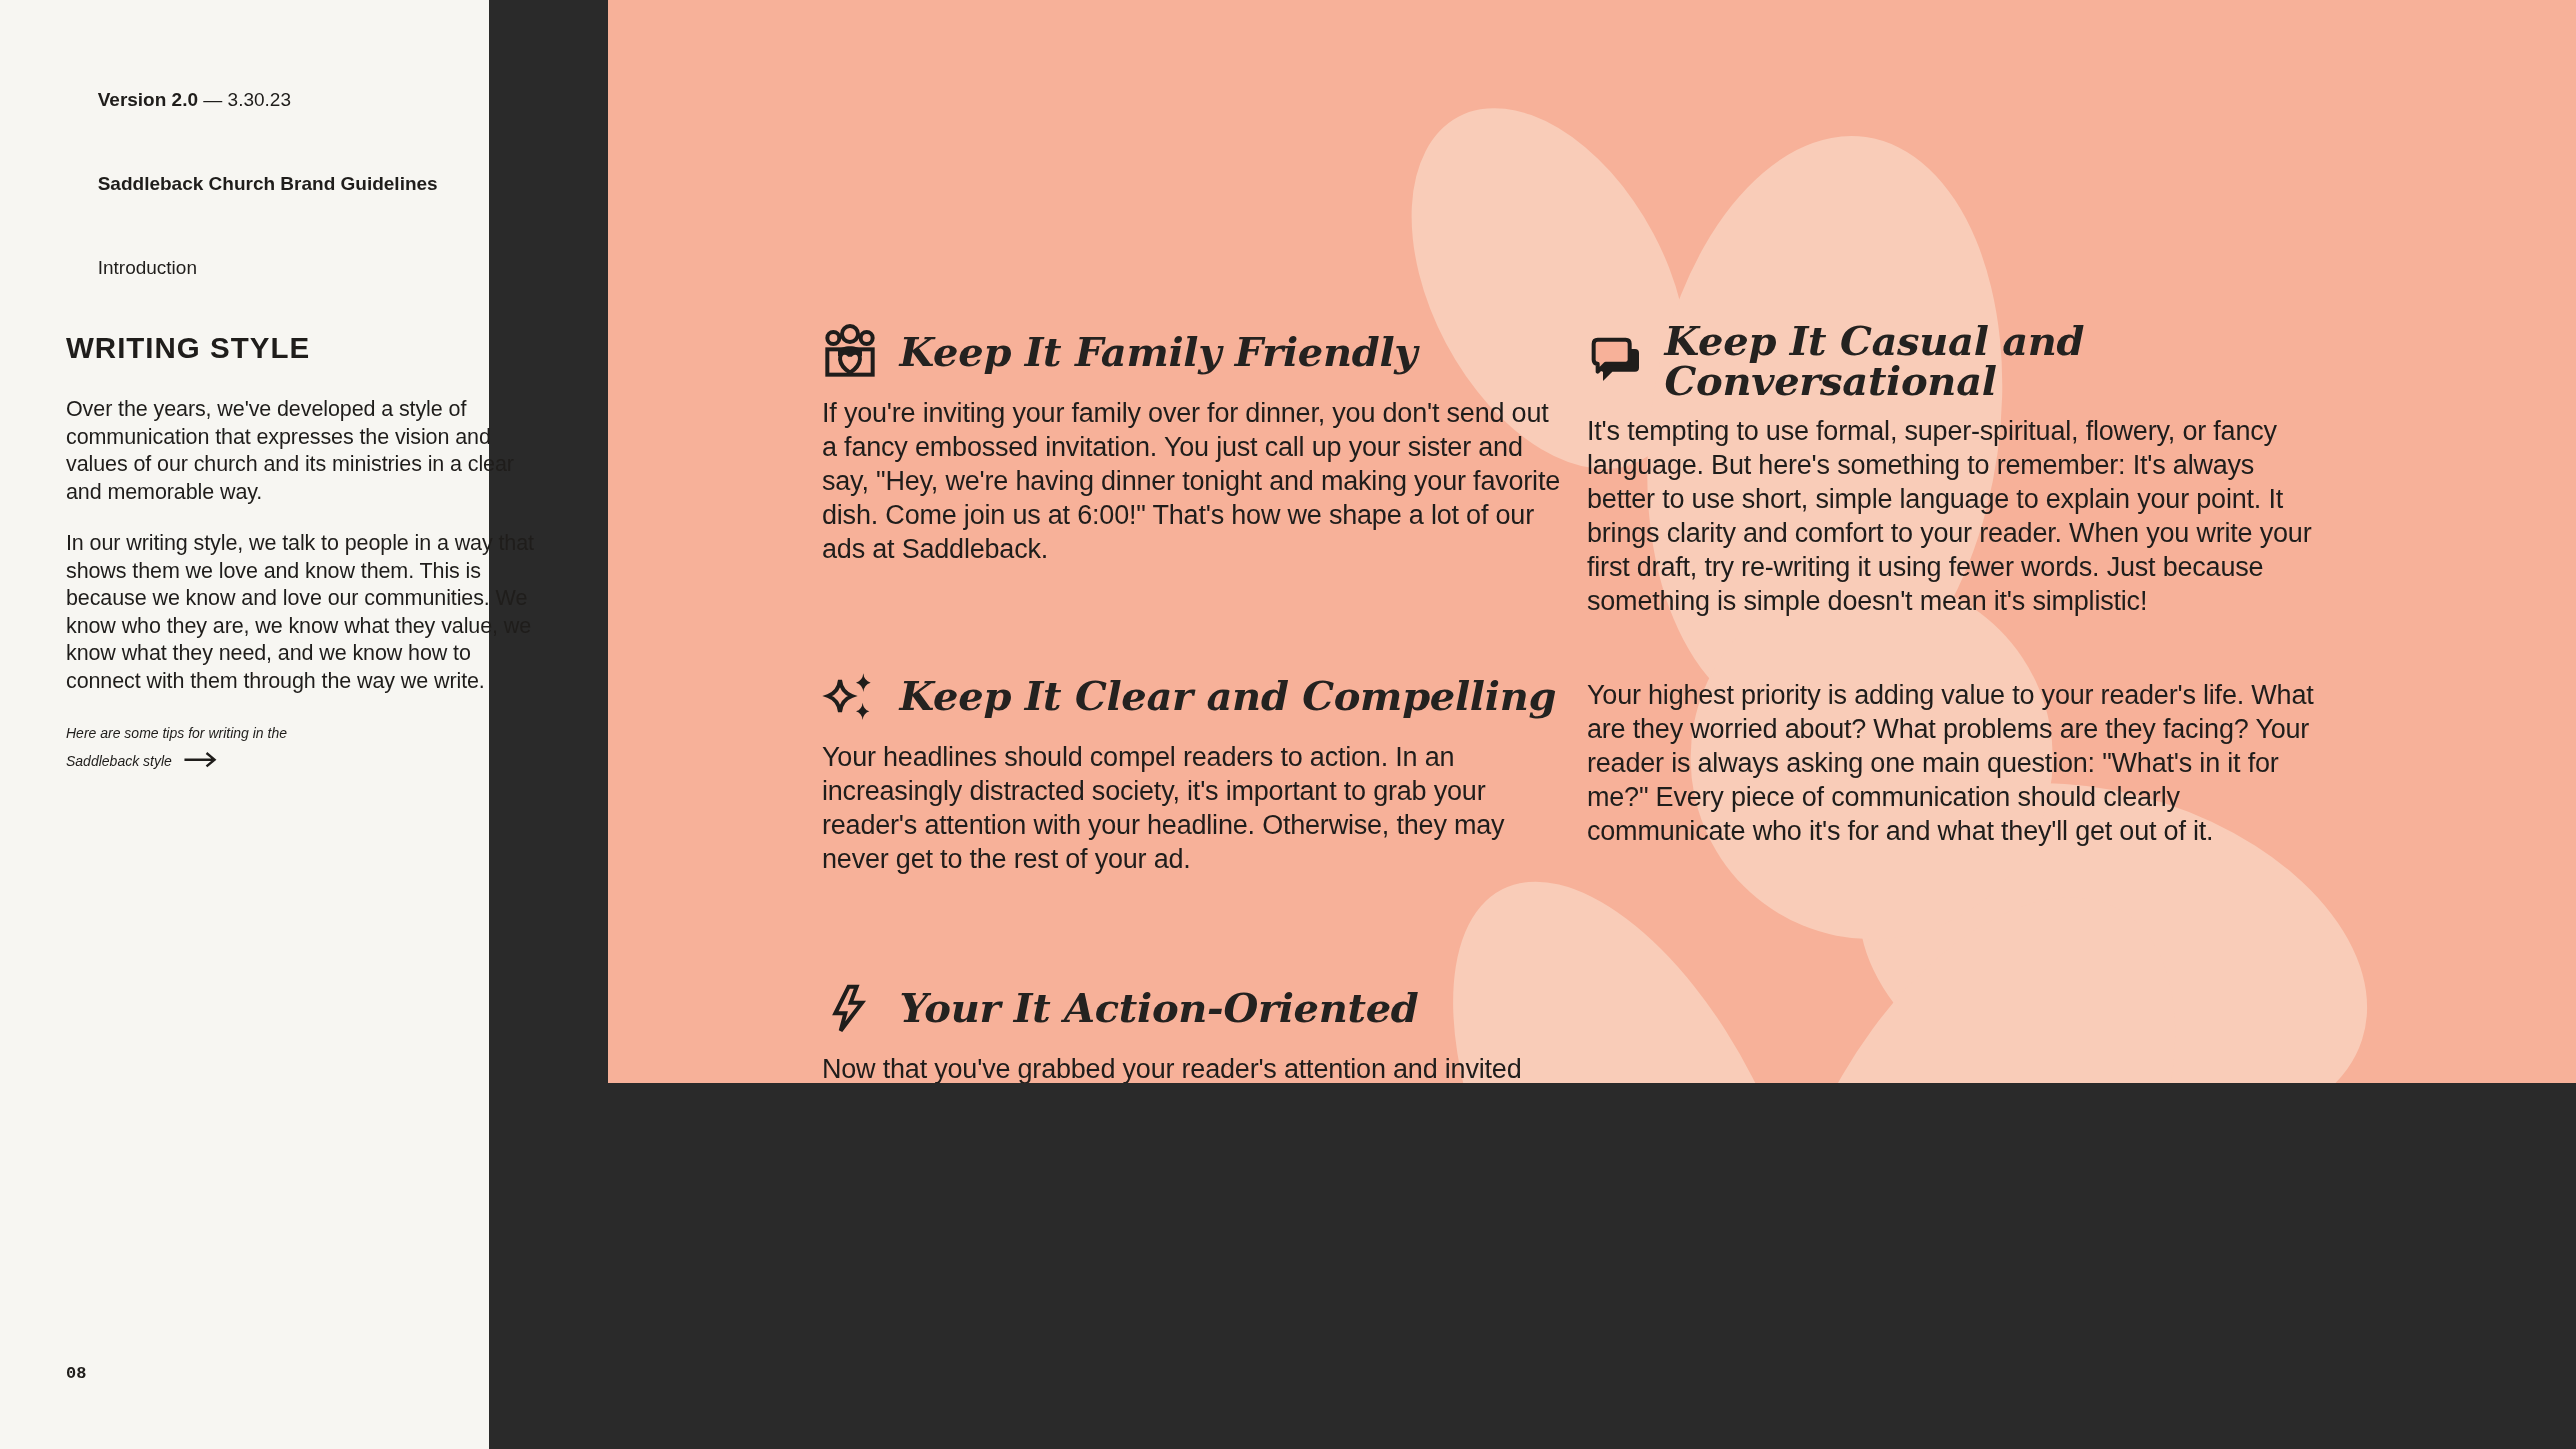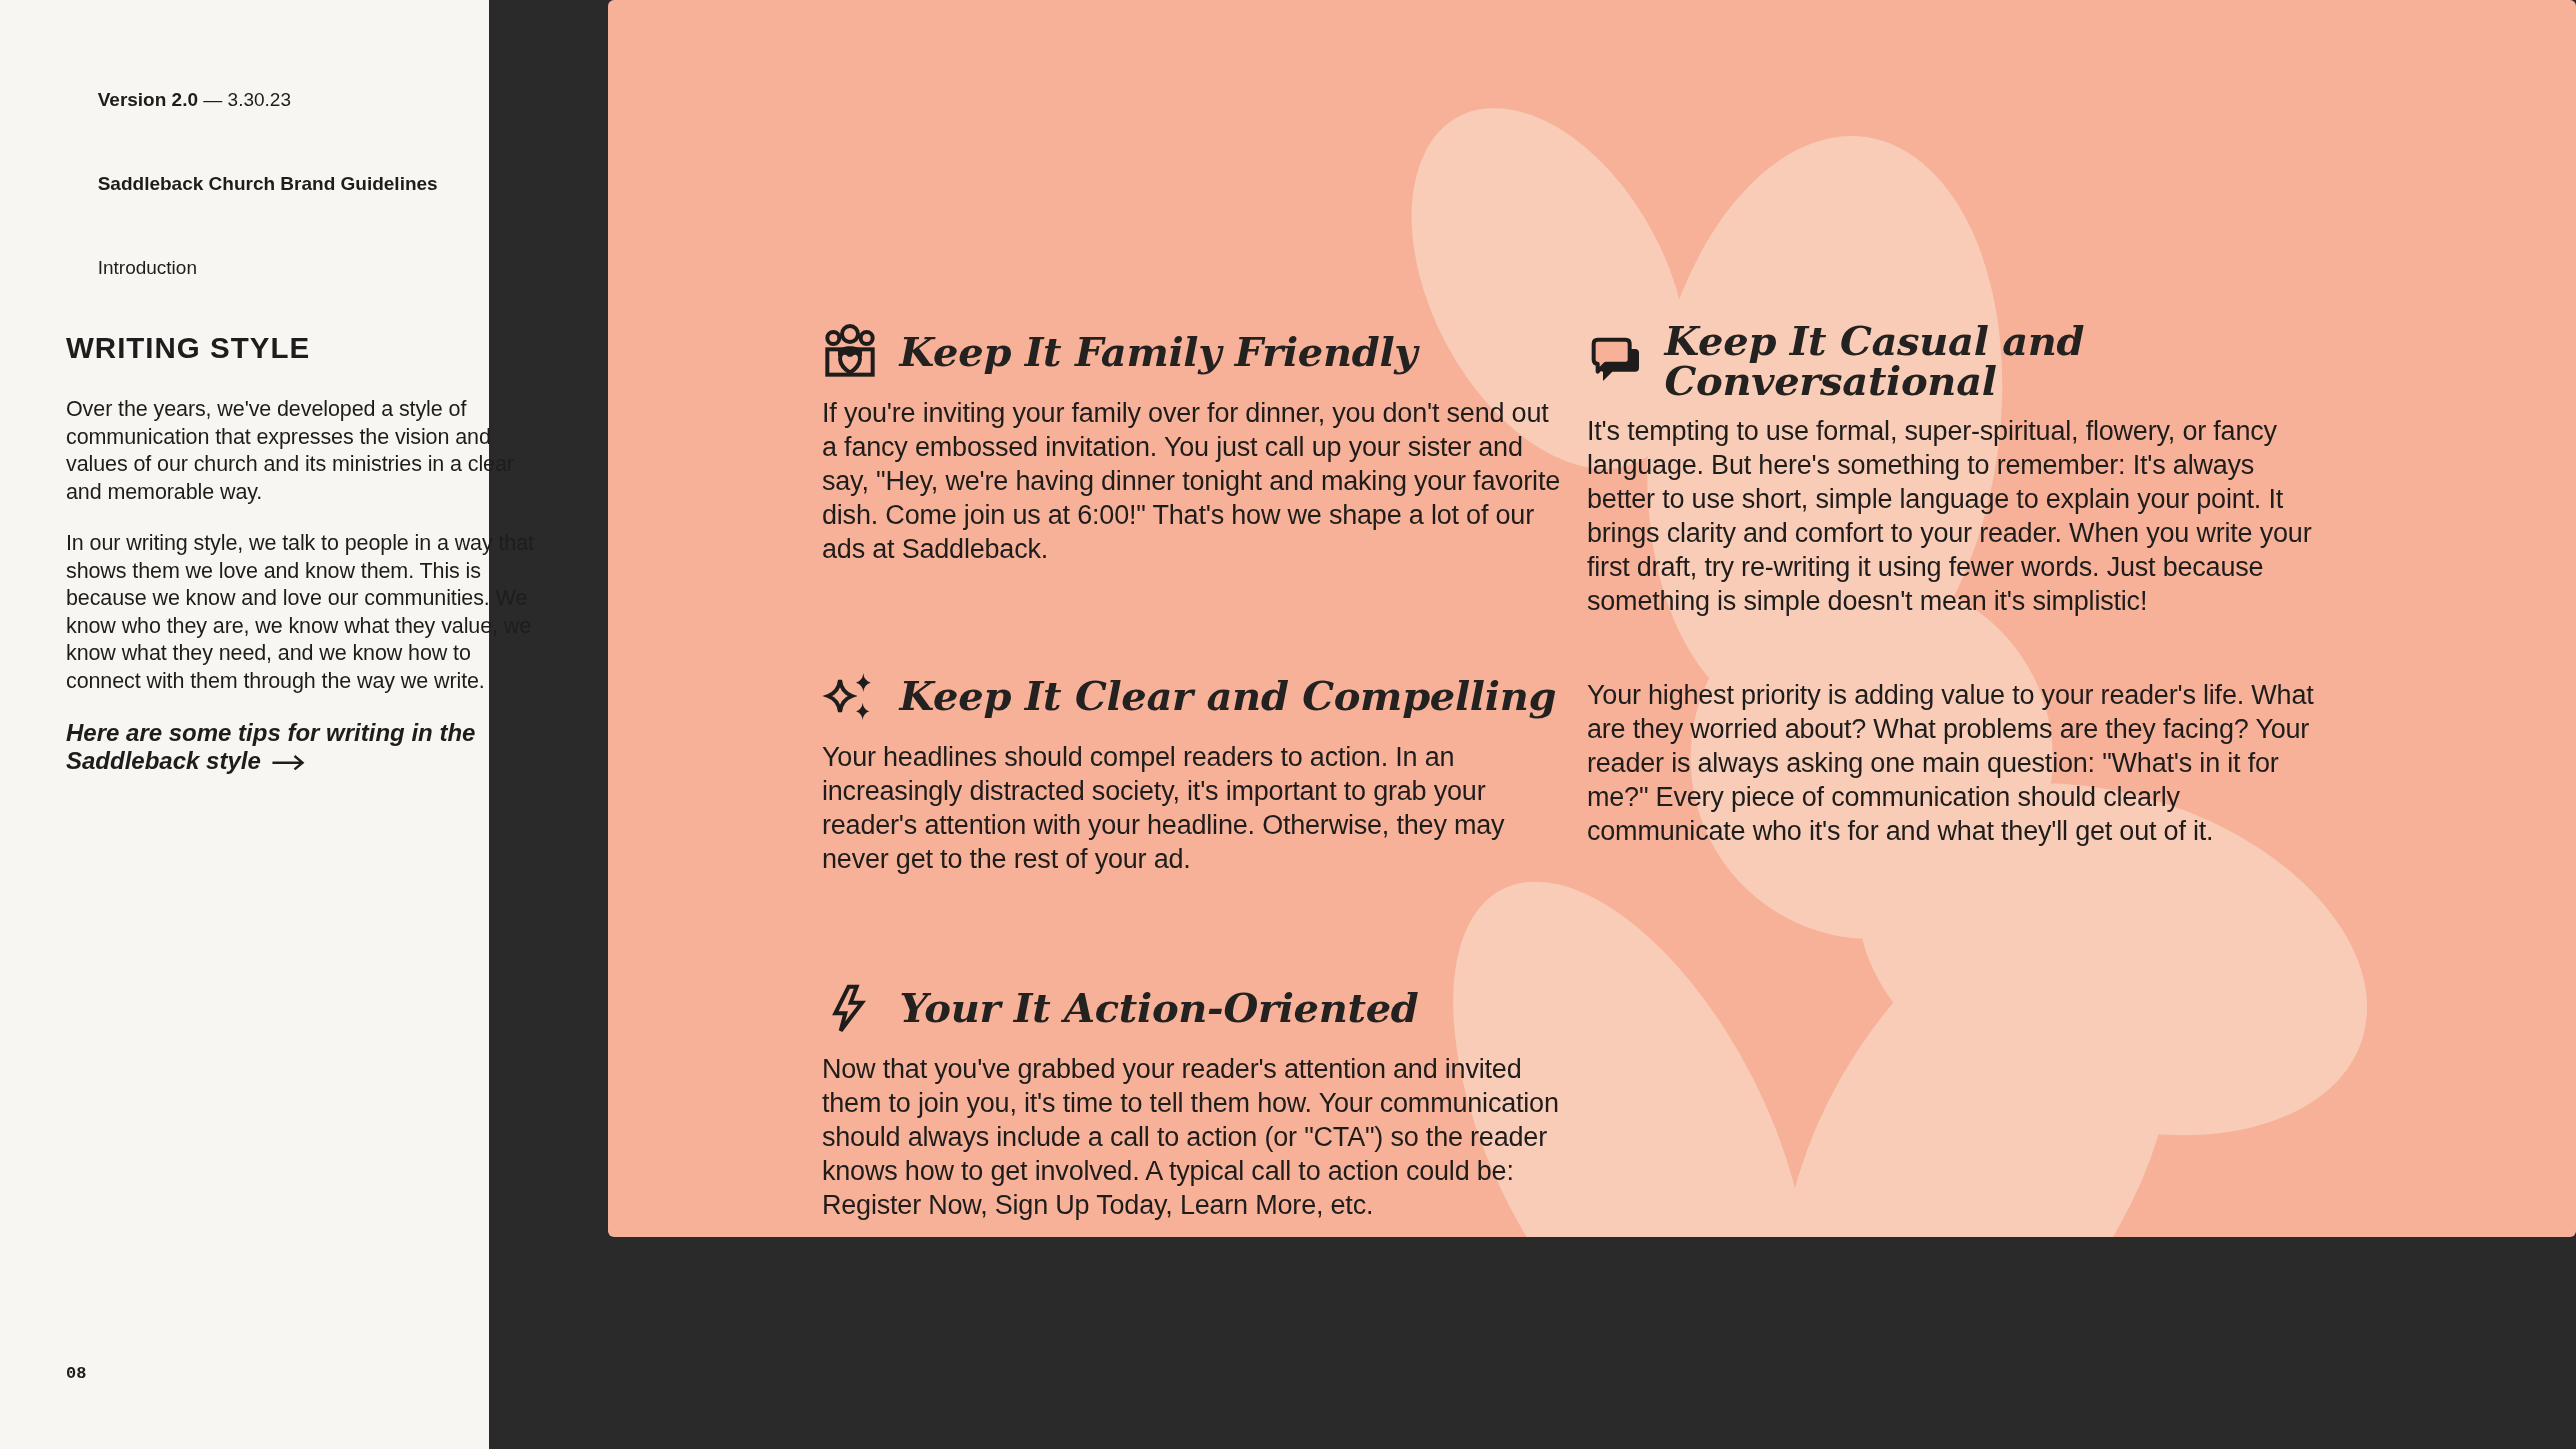--- a/index.html
+++ b/index.html
@@ -7,26 +7,26 @@
   .canvas{position:relative;width:2576px;height:1449px;overflow:hidden;
           font-family:"Liberation Sans","DejaVu Sans",sans-serif;color:#1f1d1b;}
 
   
   .sidebar{position:absolute;left:0;top:0;width:489px;height:1449px;background:#f7f6f2;}
   .meta{position:absolute;left:66px;top:58px;font-size:19px;line-height:28px;white-space:pre;}
   .meta .b{font-weight:700;}
   .ws-block{position:absolute;left:66px;top:331px;width:515px;}
   .ws-title{font-size:29.5px;font-weight:700;letter-spacing:1px;margin:0 0 31px 0;}
   .side-p{font-size:21.5px;line-height:27.5px;letter-spacing:-0.1px;margin:0 0 24px 0;white-space:pre-line;}
-  .tips{font-size:24px;line-height:28px;font-weight:700;font-style:italic;margin-top:23px;white-space:pre-line;}
+  .tips{font-size:14px;line-height:28px;font-weight:400;font-style:italic;margin-top:23px;white-space:pre-line;}
   .tips .arrow{display:inline-block;vertical-align:-2.7px;margin-left:10.7px;}
   .page-num{position:absolute;left:66px;top:1364px;font-size:17px;font-weight:700;font-family:Liberation Mono, monospace;}
 
   
-  .main{position:absolute;left:608px;top:0;width:1968px;height:1237px;background:#f7b199;overflow:hidden;border-radius:6px;}
+  .main{position:absolute;left:608px;top:0;width:1968px;height:1083px;background:#f7b199;overflow:hidden;}
   .flower{position:absolute;left:0;top:0;}
 
   .section{position:absolute;width:832px;}
   .s1{left:214px;top:321px;}
   .s2{left:979px;top:321px;}
   .s3{left:214px;top:665px;}
   .s4{left:979px;top:665px;}
   .s5{left:214px;top:977px;}
   .sec-head{display:flex;align-items:center;gap:21.5px;min-height:62px;}
   .sec-icon{flex:0 0 auto;width:56px;height:56px;}

